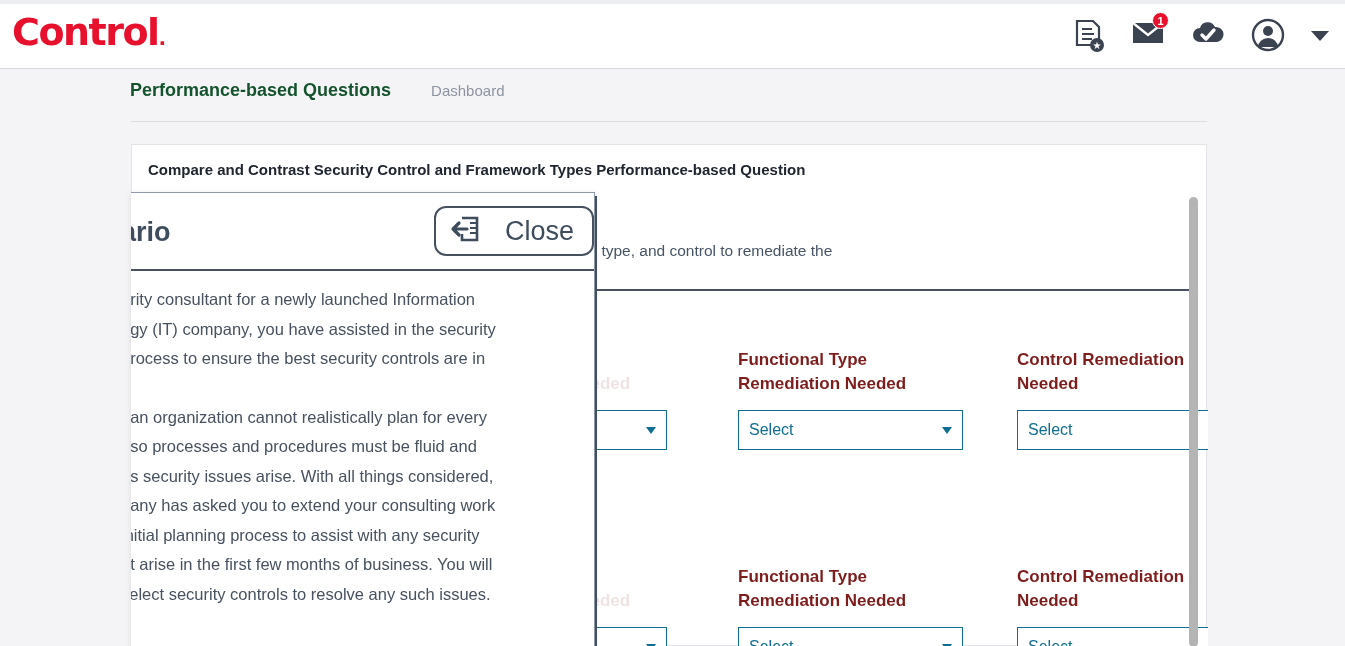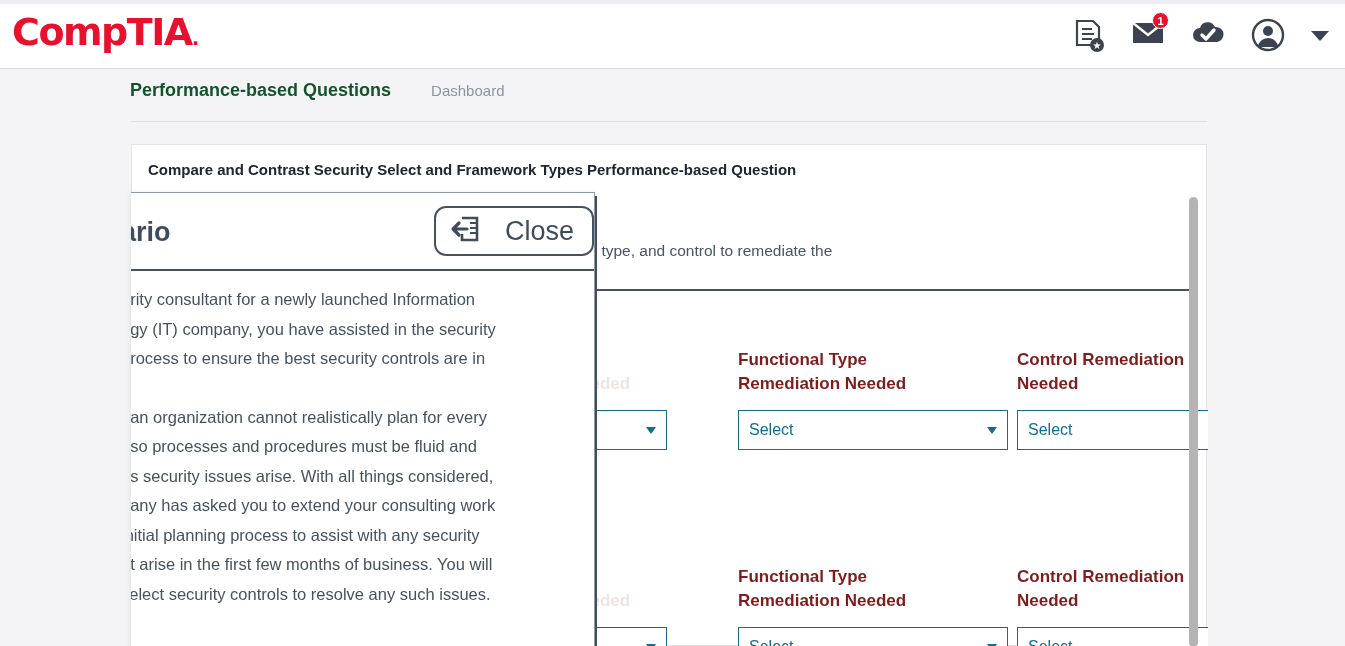--- a/index.html
+++ b/index.html
@@ -139,21 +139,21 @@
   .cols { position: absolute; left: 330px; top: 0; }
   .row-group { position: absolute; left: 0; }
   .col { position: absolute; }
   .col-label {
     font-size: 17px; font-weight: bold; color: #7f1d1d;
     line-height: 24px; width: 200px;
   }
   .col-label.faded { opacity: 0.12; }
   .sel {
     margin-top: 14px;
-    width: 270px; height: 40px;
+    width: 225px; height: 40px;
     border: 1px solid #0f6e91;
     background: #fff;
     color: #0f6e91; font-size: 16px;
     padding: 0 10px;
     display: flex; align-items: center; justify-content: space-between;
     cursor: pointer;
   }
   .sel .chev {
     width: 0; height: 0;
     border-left: 5px solid transparent;
@@ -209,21 +209,21 @@
     margin-left: -10px;
     white-space: nowrap;
   }
   .ov-gap { height: 29px; }
 </style>
 </head>
 <body>
 
 <div class="topbar">
   <div class="logo">
-    <span>CompTIA</span><span class="dot">.</span>
+    <span>Control</span><span class="dot">.</span>
   </div>
 
   <div class="header-icons">
 
     <div class="hdr-ico">
       <svg width="34" height="36" viewBox="0 0 34 36">
         <path d="M6 3 h16 l6 6 v18 h-22 z" fill="none" stroke="#3b4250" stroke-width="2.2"></path>
         <line x1="11" y1="11" x2="21" y2="11" stroke="#3b4250" stroke-width="2"></line>
         <line x1="11" y1="16" x2="23" y2="16" stroke="#3b4250" stroke-width="2"></line>
         <line x1="11" y1="21" x2="21" y2="21" stroke="#3b4250" stroke-width="2"></line>
@@ -258,21 +258,21 @@
     <div class="caret-down"></div>
   </div>
 </div>
 
 <div class="page-head">
   <div class="page-title">Performance-based Questions</div>
   <div class="breadcrumb">Dashboard</div>
 </div>
 
 <div class="card">
-  <div class="card-title">Compare and Contrast Security Select and Framework Types Performance-based Question</div>
+  <div class="card-title">Compare and Contrast Security Control and Framework Types Performance-based Question</div>
 
   <div class="card-scroll">
 
     <div class="bg-layer">
 
       <div class="instr-block">
         <div class="instr-head">Instructions</div>
         <div class="instr-fade" style="position:absolute;left:0;top:22px;">Use the dropdown</div>
         <div class="instr-fade" style="position:absolute;left:0;top:70px;">needed in each scenario.</div>
         <div class="instr-text" style="margin-left:290px;">trol category, functional type, and control to remediate the</div>

